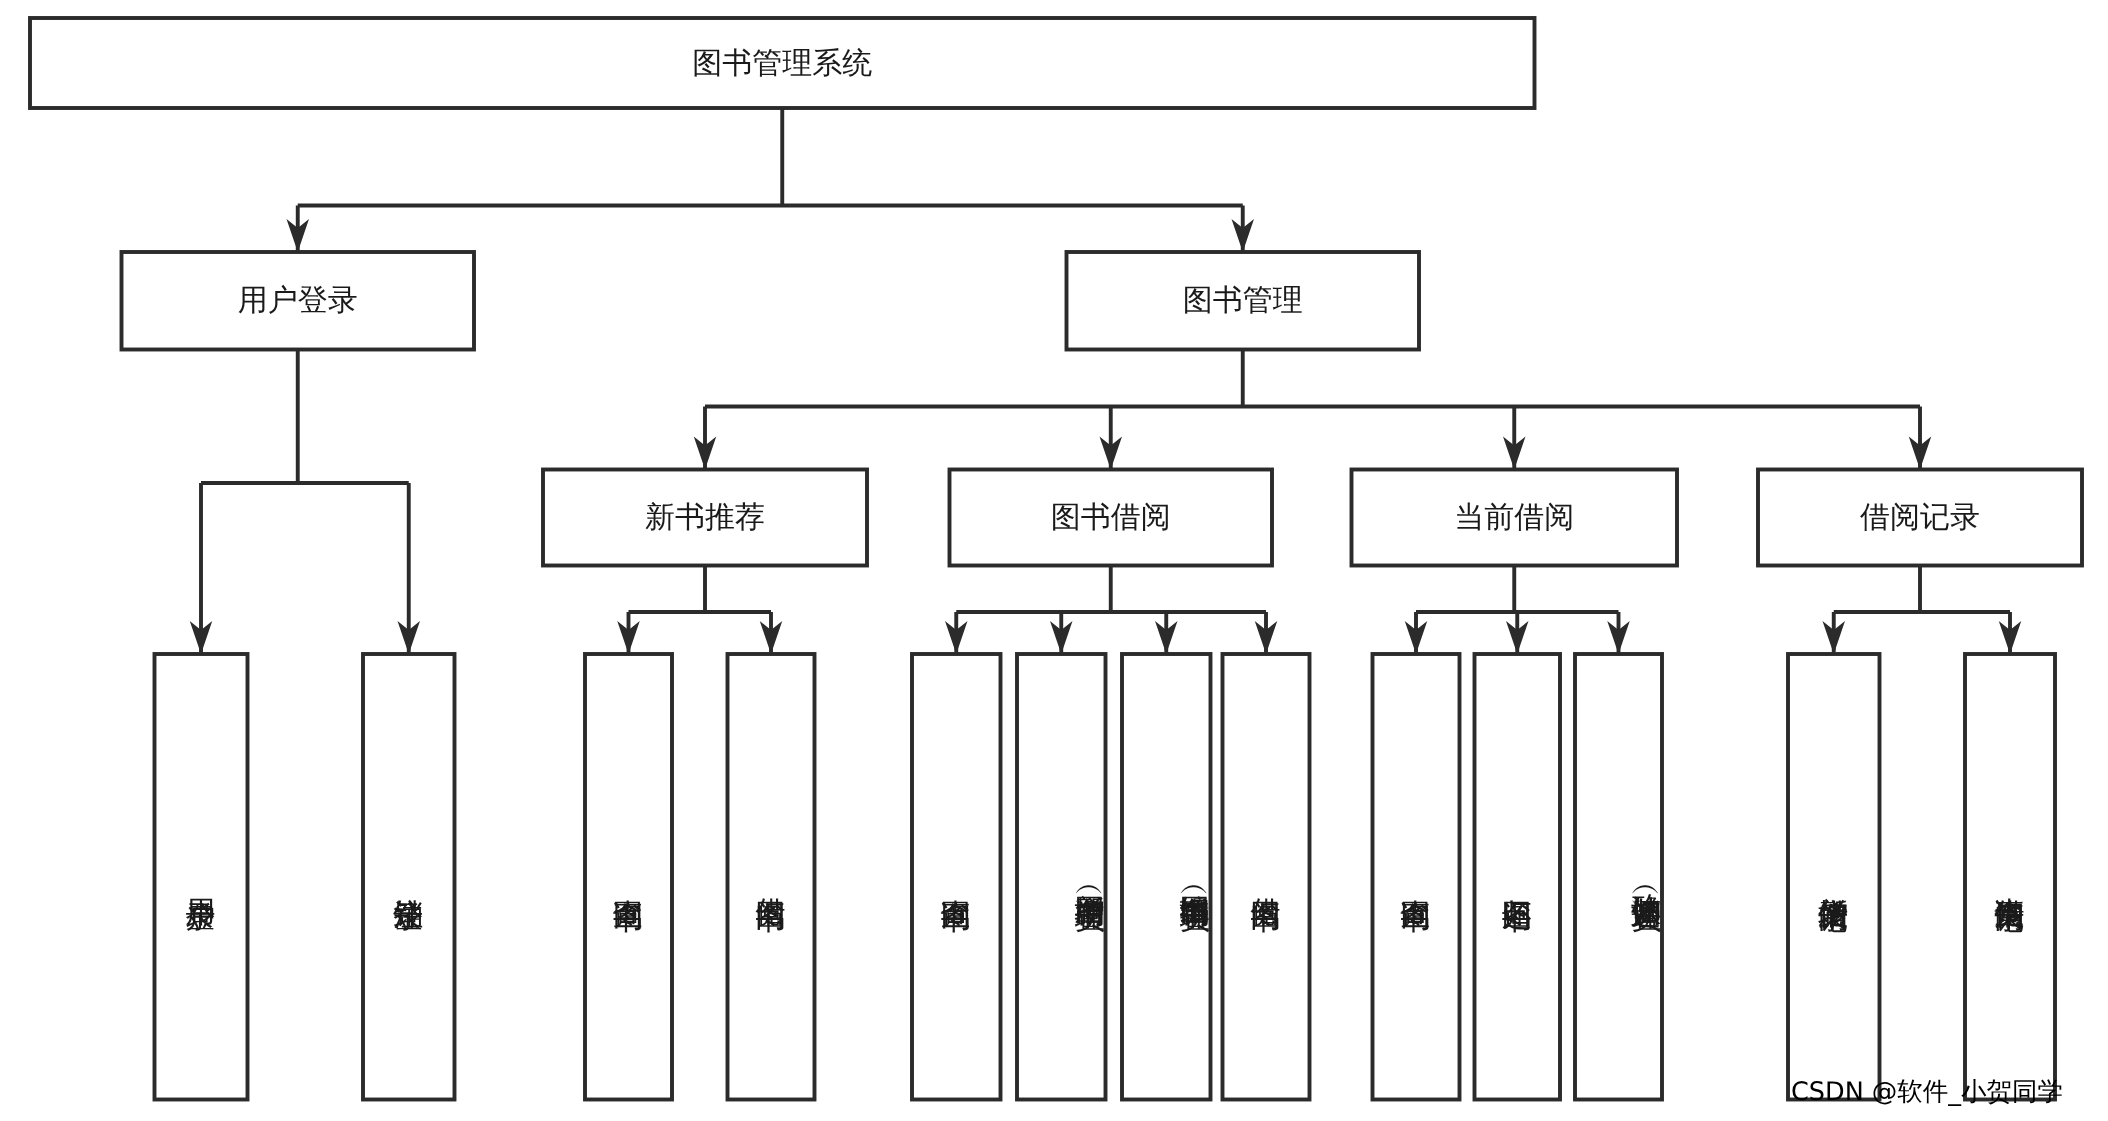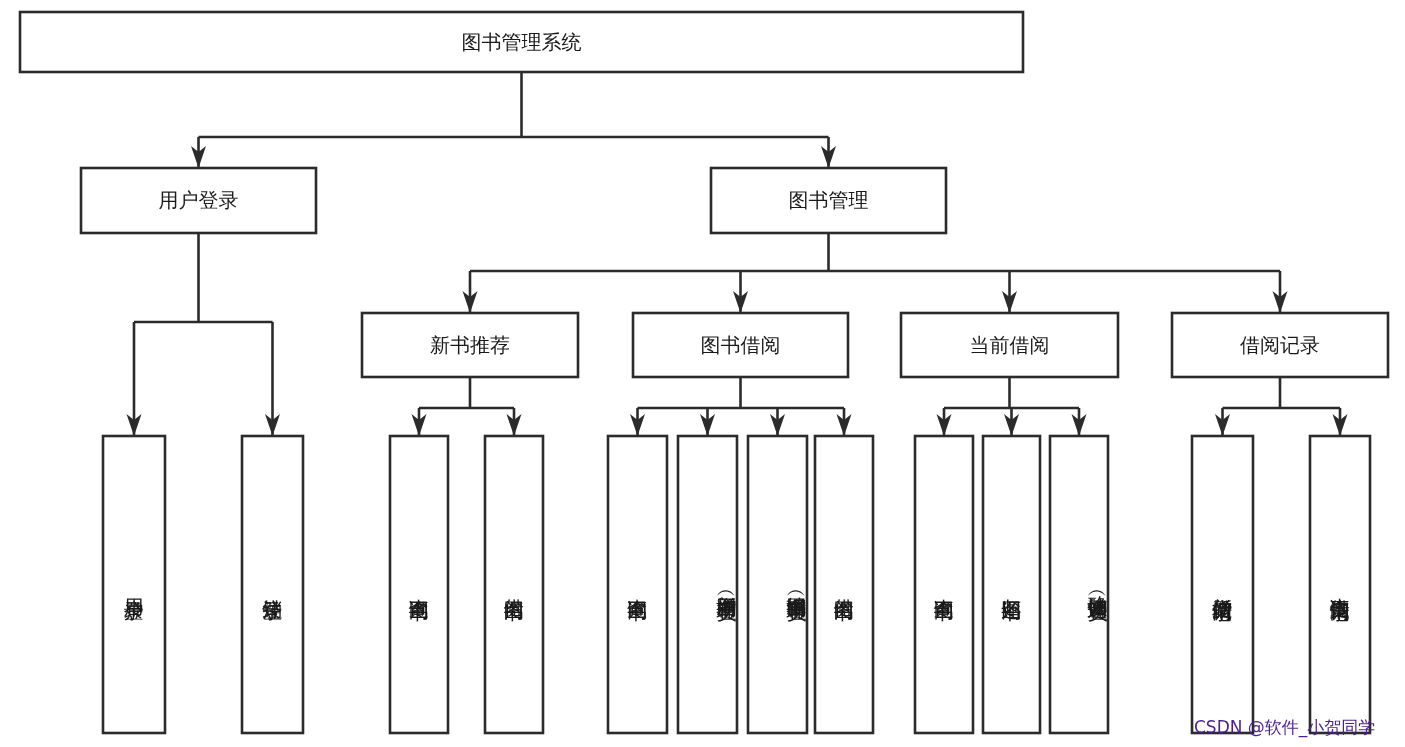--- a/index.html
+++ b/index.html
@@ -62,21 +62,21 @@
     display: flex;
     align-items: flex-start;
     justify-content: center;
     pointer-events: none;
   }
   .node-label-v.center { align-items: center; }
   .watermark {
     position: absolute;
     font-family: "DejaVu Sans", "Liberation Sans", sans-serif;
     font-size: 17px;
-    color: #4c1d95;
+    color: #000000;
     white-space: nowrap;
   }
 </style>
 </head>
 <body>
 
 <div id="diagram-root">
   <svg id="flow" viewBox="0 0 1405 747">
     <g id="connectors">
         <line x1="521.5" y1="72" x2="521.5" y2="137" class="connector"></line>

